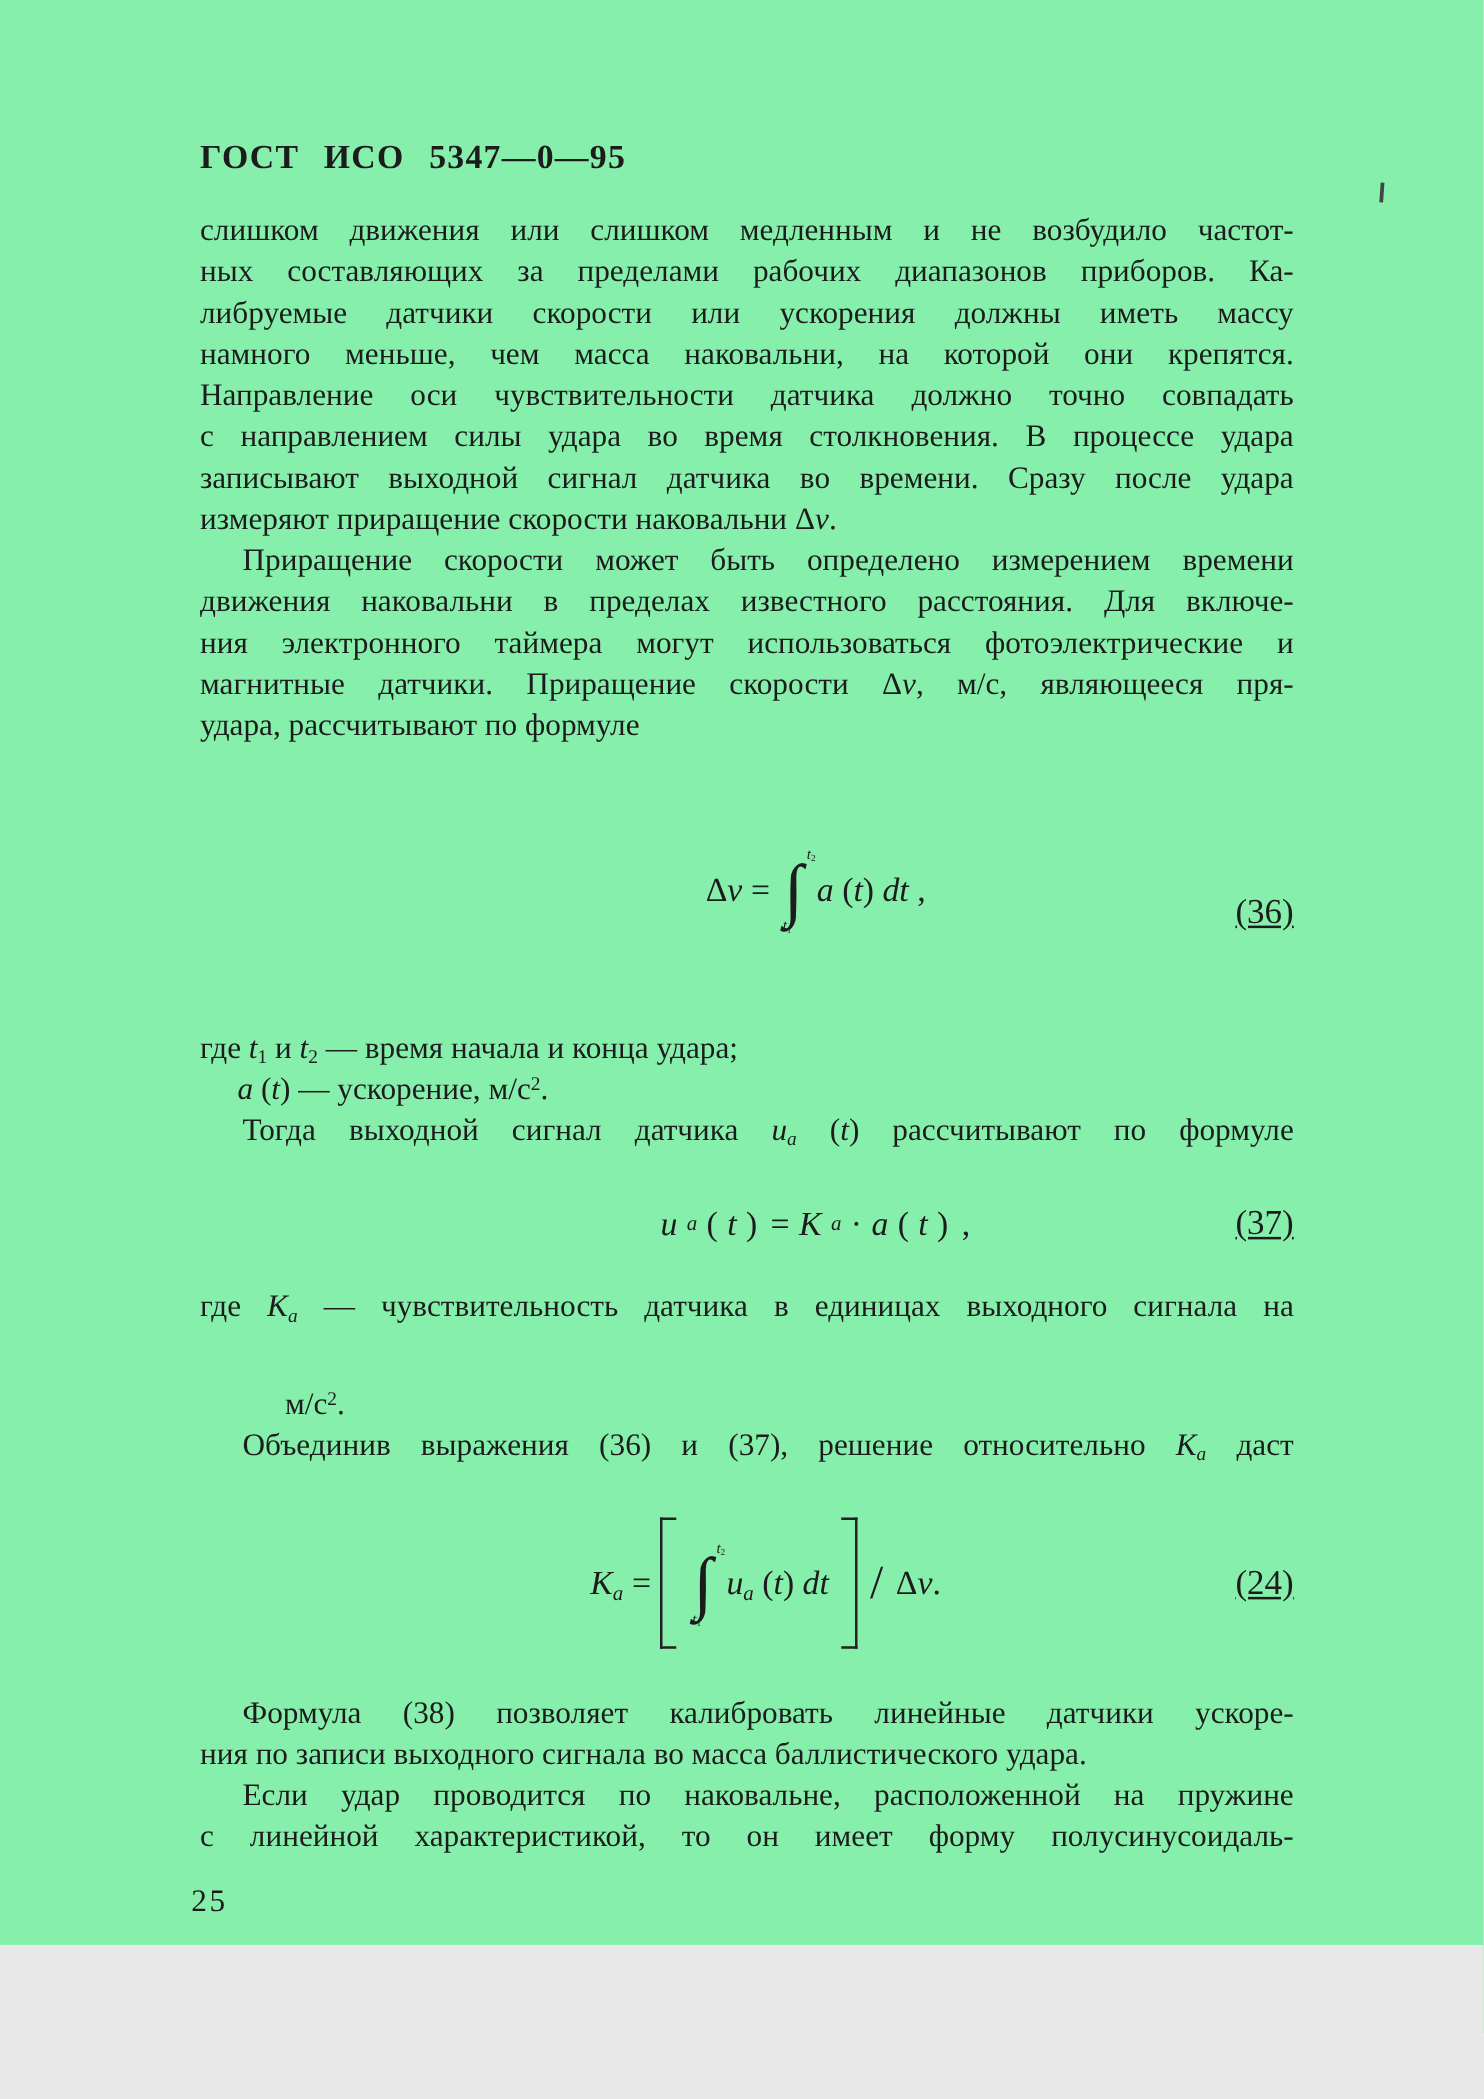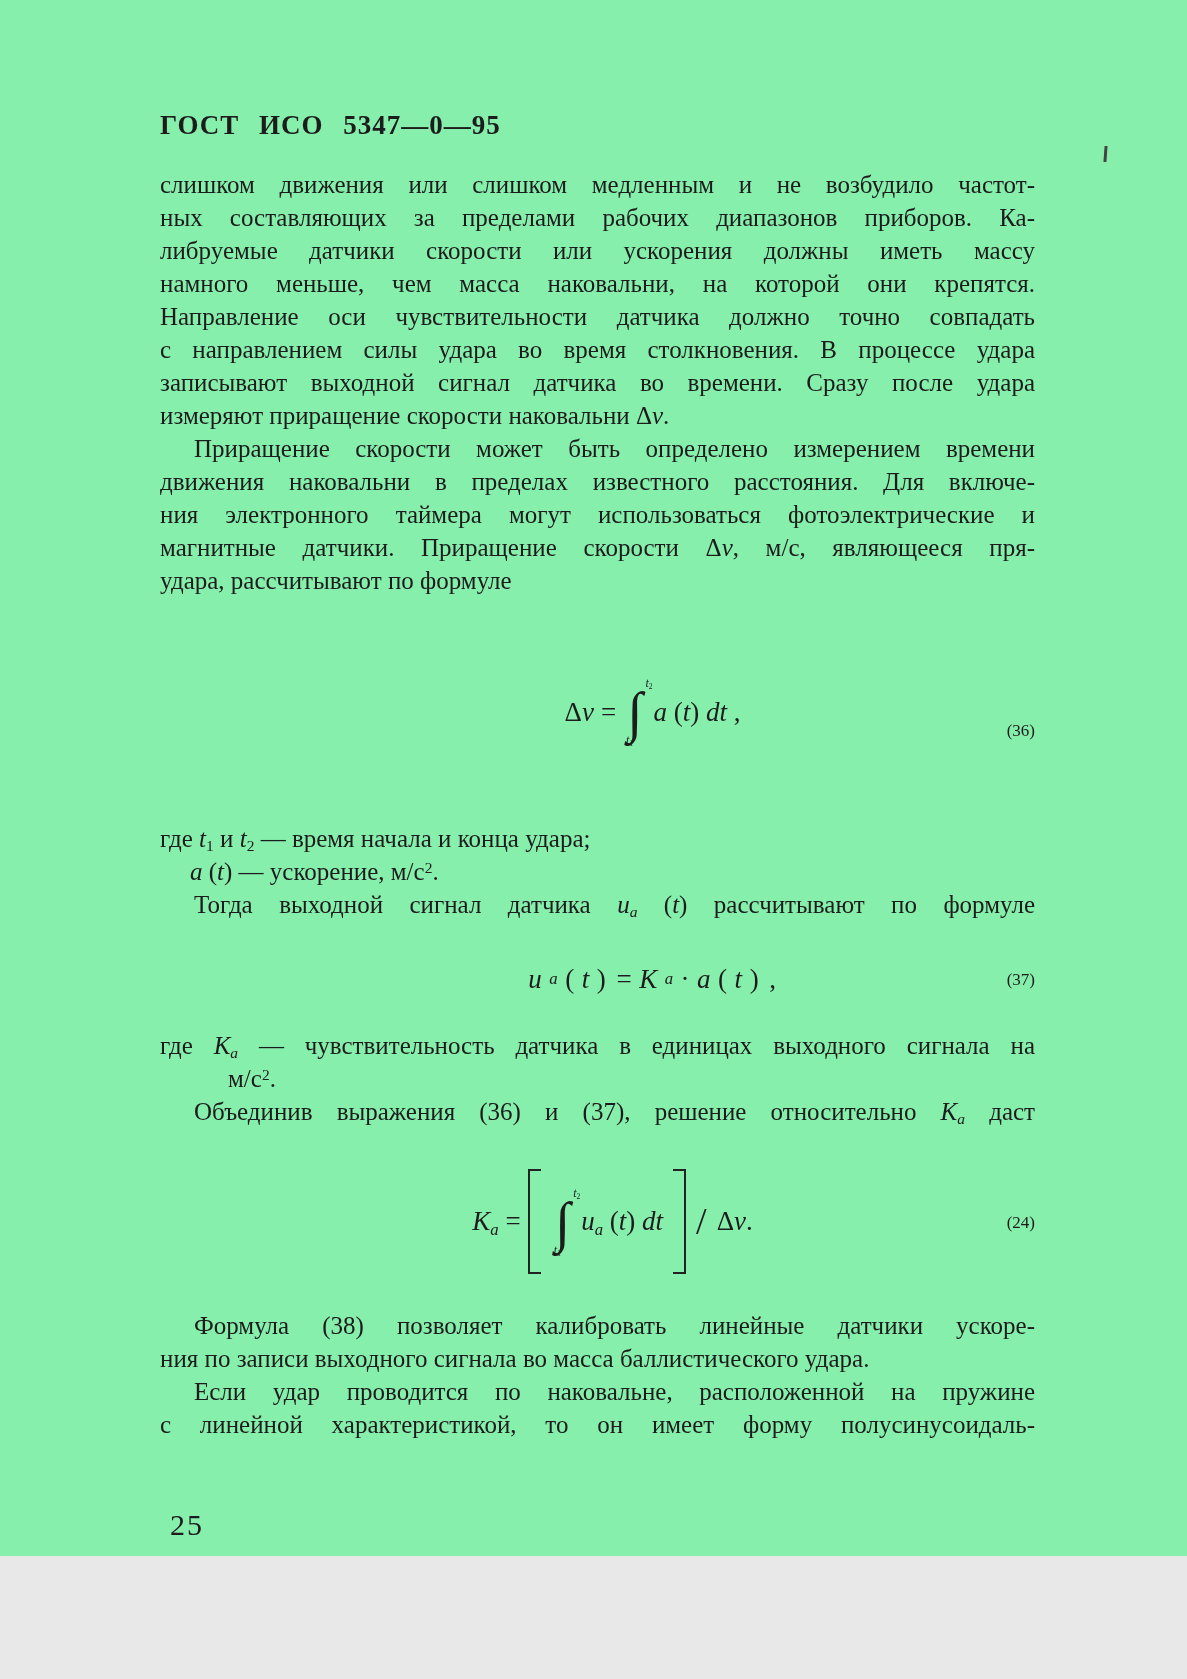--- a/index.html
+++ b/index.html
@@ -32,35 +32,35 @@
   sup{font-size:0.62em;line-height:0;vertical-align:0.45em;}
 
   
   .formula-row{position:relative;display:flex;justify-content:center;align-items:center;}
   .f36{margin-top:40px;margin-bottom:35px;height:150px;}
   .f37{margin-top:30px;margin-bottom:22px;height:56px;}
   .f38{margin-top:36px;margin-bottom:30px;height:115px;}
   .f-expr{display:inline-flex;align-items:center;gap:7px;font-size:27px;}
   .off55 .f-expr{transform:translateX(55px);}
   .off15 .f-expr{transform:translateX(15px);}
-  .f-num{position:absolute;right:0;top:50%;transform:translateY(-50%);font-size:17px;}
+  .f-num{position:absolute;right:0;top:50%;transform:translateY(-50%);font-size:28px;text-decoration:underline;}
   .f36 .f-num{top:62%;}
   .int-col{display:inline-flex;flex-direction:column;align-items:center;margin:0 4px;}
   .int-lim{font-size:12px;line-height:15px;}
   .lim-top{align-self:flex-end;margin-right:-10px;margin-bottom:-2px;}
   .lim-bot{align-self:flex-start;margin-left:-1px;margin-top:-2px;}
   .int-sign{font-size:56px;line-height:46px;}
   .f38 .f-expr{height:105px;}
   .brk{width:11px;align-self:stretch;}
   .brk-l{border-left:2px solid #222;border-top:2px solid #222;border-bottom:2px solid #222;margin-right:3px;}
   .brk-r{border-right:2px solid #222;border-top:2px solid #222;border-bottom:2px solid #222;margin-left:3px;}
   .f-slash{font-size:38px;margin:0 3px;}
   .f37-expr{letter-spacing:0.5px;word-spacing:3px;}
 
-  .page-number{position:absolute;left:170px;top:1508px;font-size:30px;letter-spacing:2px;}
+  .page-number{position:absolute;left:153px;top:1508px;font-size:25px;letter-spacing:2px;}
   .scan-tick{position:absolute;left:1104px;top:146px;width:3px;height:16px;background:#444;transform:rotate(4deg);}
 </style>
 </head>
 <body>
 
 <div class="page">
 
   <div class="doc-header">ГОСТ ИСО 5347—0—95</div>
   <div class="scan-tick"></div>
 
@@ -106,21 +106,21 @@
         <div class="line" style="text-indent: 34px;">Тогда выходной сигнал датчика <i>u</i><sub><i>a</i></sub> (<i>t</i>) рассчитывают по формуле</div>
       </div>
 
     <div class="formula-row f37 off55">
       <div class="f-expr f37-expr"><i>u</i><sub><i>a</i></sub> (<i>t</i>) = <i>K</i><sub><i>a</i></sub> · <i>a</i> (<i>t</i>) ,</div>
       <span class="f-num">(37)</span>
     </div>
 
     <div class="para">
         <div class="line">где <i>K</i><sub><i>a</i></sub> — чувствительность датчика в единицах выходного сигнала на</div>
-        <div class="line no-just" style="text-indent: 68px;">м/с<sup>2</sup>.</div>
+        <div class="line no-just" style="text-indent: 68px; margin-top: 45px;">м/с<sup>2</sup>.</div>
       </div>
     <div class="para">
         <div class="line" style="text-indent: 34px;">Объединив выражения (36) и (37), решение относительно <i>K</i><sub><i>a</i></sub> даст</div>
       </div>
 
     <div class="formula-row f38 off15">
       <div class="f-expr">
         <span><i>K</i><sub><i>a</i></sub></span>
         <span>=</span>
         <span class="brk brk-l"></span>

